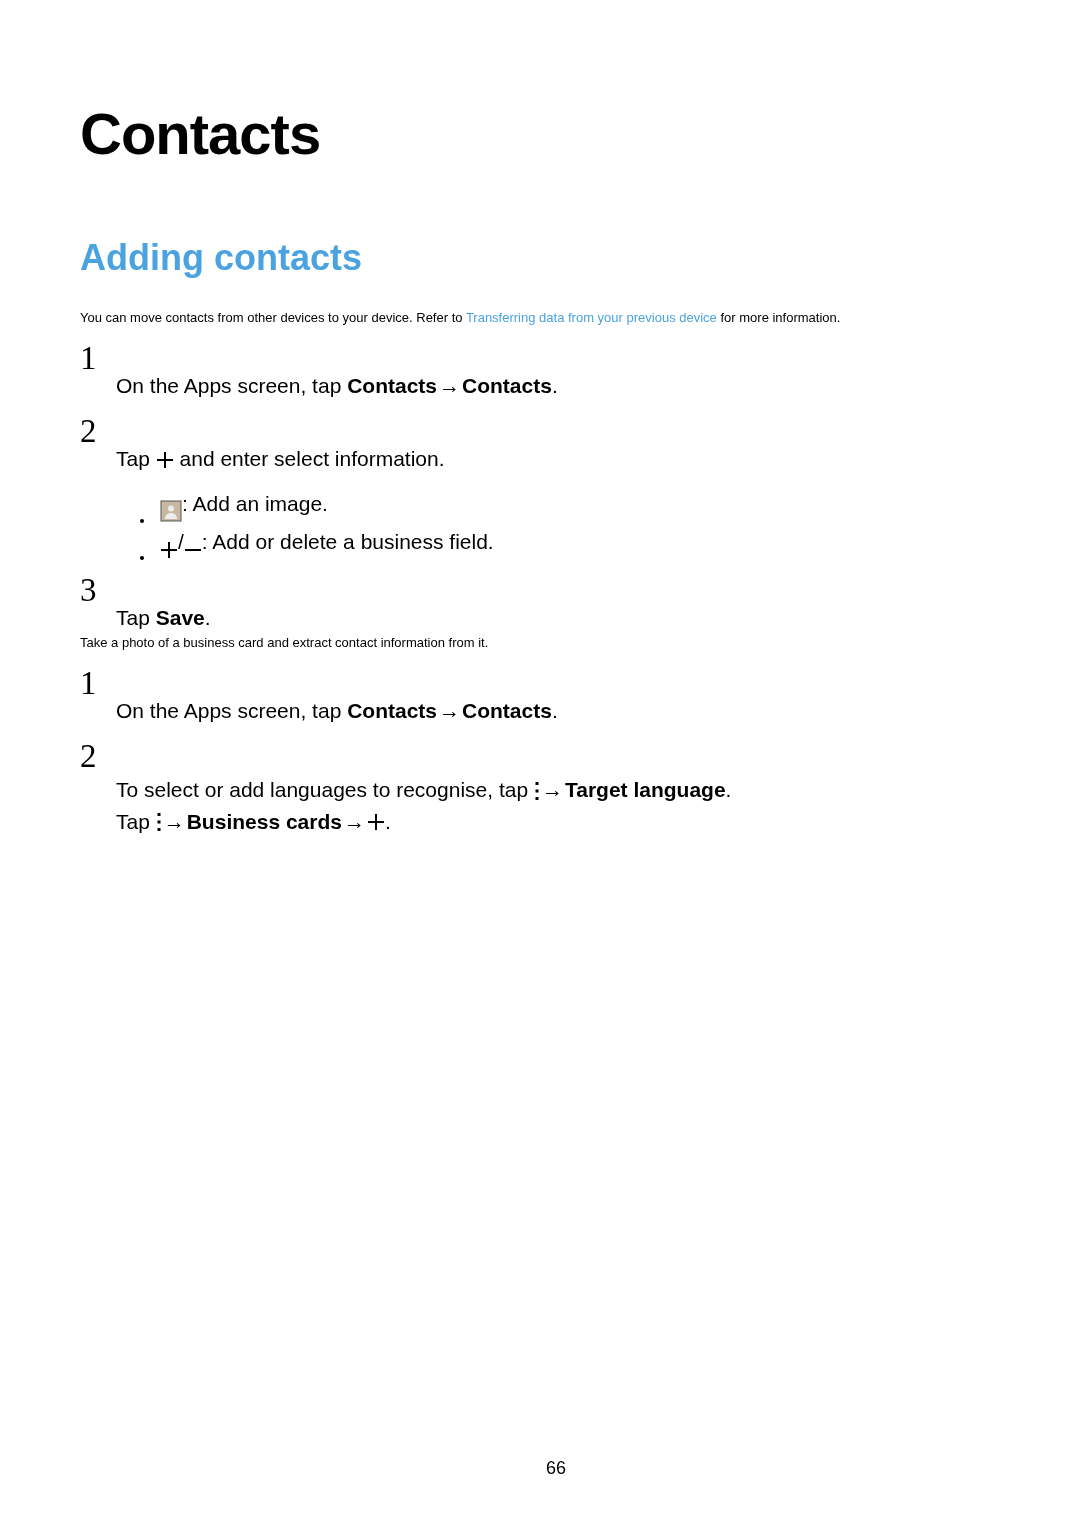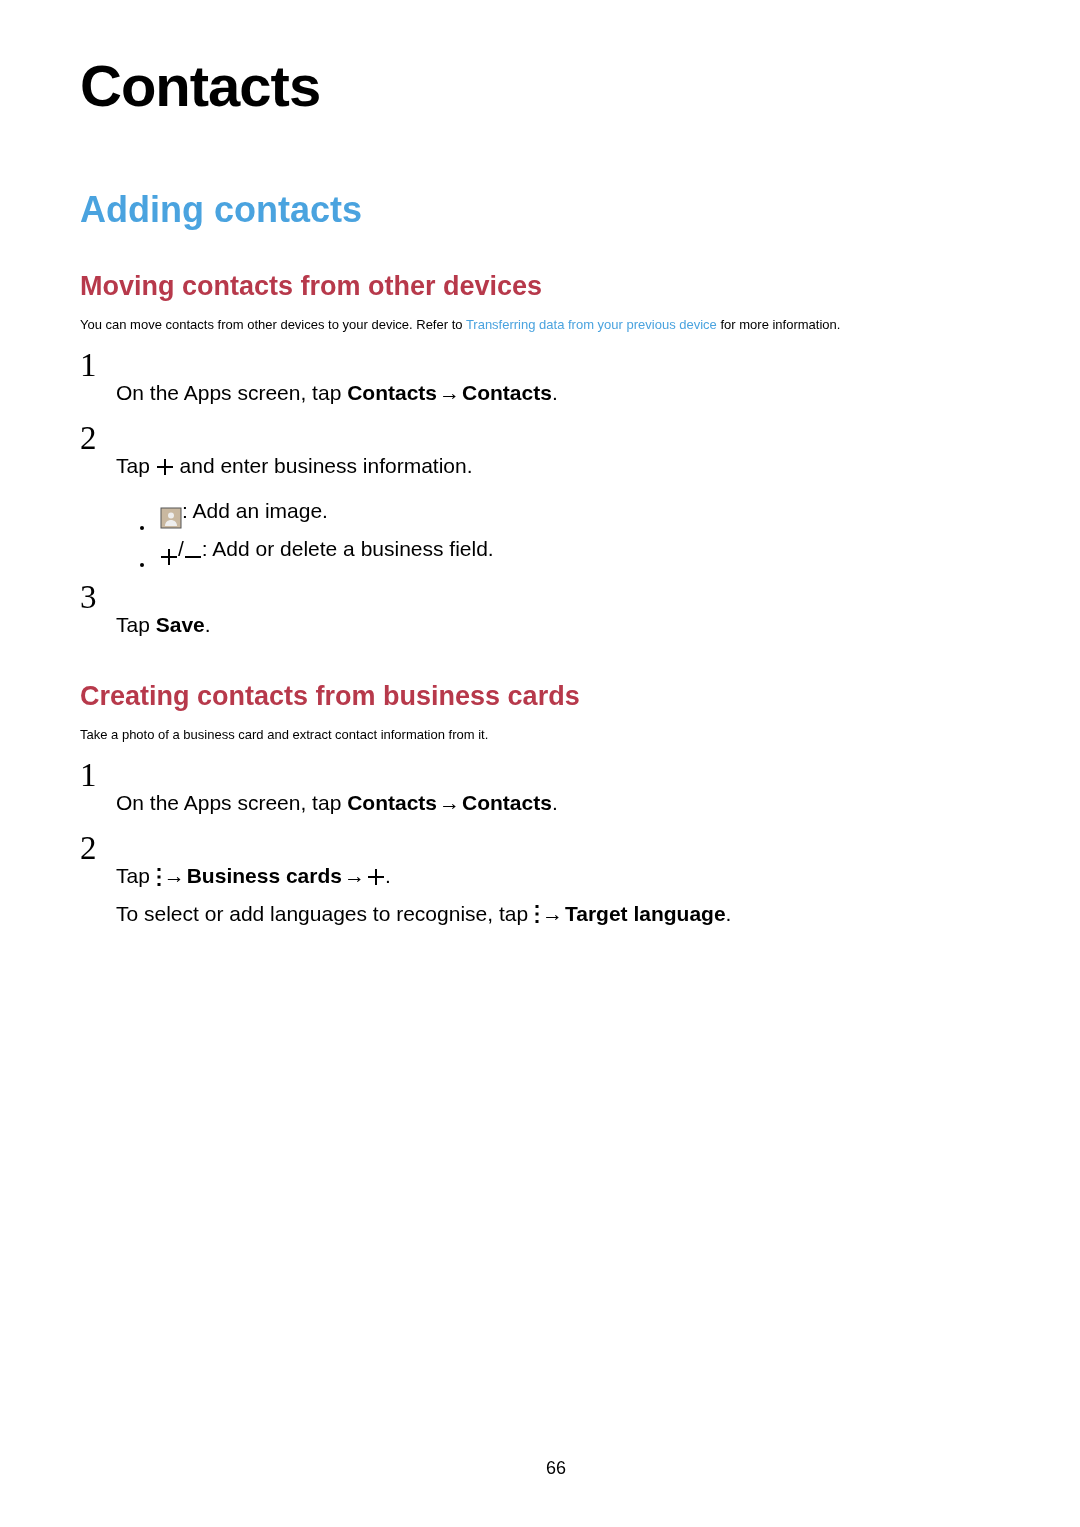--- a/index.html
+++ b/index.html
@@ -7,21 +7,21 @@
     padding: 0;
     background: #ffffff;
     font-family: Arial, Helvetica, sans-serif;
     color: #000000;
   }
   .page {
     width: 1080px;
     height: 1527px;
     position: relative;
     box-sizing: border-box;
-    padding: 52px 80px 0 80px;
+    padding: 100px 80px 0 80px;
   }
   h1.title {
     font-size: 58px;
     font-weight: 700;
     margin: 0 0 70px 0;
     letter-spacing: -1px;
   }
   h2.section {
     font-size: 36px;
     font-weight: 700;
@@ -110,41 +110,40 @@
 </style>
 </head>
 <body>
 
 <div class="page">
 
   <h1 class="title">Contacts</h1>
 
   <h2 class="section">Adding contacts</h2>
 
-  <h3 class="subsection">Moving contacts from other devices</h3>
   <p class="body">
     <span>You can move contacts from other devices to your device. Refer to </span><a class="link" href="#">Transferring data from your previous device</a><span> for more information.</span>
   </p>
 
 
   <div class="step">
     <div class="step-num">1</div>
     <div class="step-body">
       <span>On the Apps screen, tap </span><span class="bold">Contacts</span><span class="arrow"> → </span><span class="bold">Contacts</span><span>.</span>
     </div>
   </div>
 
   <div class="step">
     <div class="step-num">2</div>
     <div class="step-body">
       <span>Tap </span><span class="icon">
           <svg width="18" height="18" viewBox="0 0 18 18">
             <path d="M8 1h2v16H8zM1 8h16v2H1z" fill="#000"></path>
           </svg>
-        </span><span> and enter business information.</span>
+        </span><span> and enter select information.</span>
 
       <div class="bullets">
         <div class="bullet">
           <span class="bullet-dot"></span>
           <span class="icon">
             <svg width="22" height="22" viewBox="0 0 22 22">
               <rect x="1" y="1" width="20" height="20" fill="#c9b8a0" stroke="#555" stroke-width="1"></rect>
               <circle cx="11" cy="8.5" r="3" fill="#eee"></circle>
               <path d="M5 19c0-4 3-6 6-6s6 2 6 6z" fill="#eee"></path>
             </svg>
@@ -170,52 +169,51 @@
     </div>
   </div>
 
   <div class="step">
     <div class="step-num">3</div>
     <div class="step-body">
       <span>Tap </span><span class="bold">Save</span><span>.</span>
     </div>
   </div>
 
-  <h3 class="subsection">Creating contacts from business cards</h3>
   <p class="body">Take a photo of a business card and extract contact information from it.</p>
 
   <div class="step">
     <div class="step-num">1</div>
     <div class="step-body">
       <span>On the Apps screen, tap </span><span class="bold">Contacts</span><span class="arrow"> → </span><span class="bold">Contacts</span><span>.</span>
     </div>
   </div>
 
   <div class="step">
     <div class="step-num">2</div>
     <div class="step-body">
+      <div style="margin-top:6px;">
+        <span>To select or add languages to recognise, tap </span><span class="icon">
+            <svg width="6" height="20" viewBox="0 0 6 20">
+              <rect x="1.5" y="1" width="3" height="3" fill="#000"></rect>
+              <rect x="1.5" y="8.5" width="3" height="3" fill="#000"></rect>
+              <rect x="1.5" y="16" width="3" height="3" fill="#000"></rect>
+            </svg>
+          </span><span class="arrow"> → </span><span class="bold">Target language</span><span>.</span>
+      </div>
       <div>
         <span>Tap </span><span class="icon">
             <svg width="6" height="20" viewBox="0 0 6 20">
               <rect x="1.5" y="1" width="3" height="3" fill="#000"></rect>
               <rect x="1.5" y="8.5" width="3" height="3" fill="#000"></rect>
               <rect x="1.5" y="16" width="3" height="3" fill="#000"></rect>
             </svg>
           </span><span class="arrow"> → </span><span class="bold">Business cards</span><span class="arrow"> → </span><span class="icon">
             <svg width="18" height="18" viewBox="0 0 18 18">
               <path d="M8 1h2v16H8zM1 8h16v2H1z" fill="#000"></path>
             </svg>
           </span><span>.</span>
       </div>
-      <div style="margin-top:6px;">
-        <span>To select or add languages to recognise, tap </span><span class="icon">
-            <svg width="6" height="20" viewBox="0 0 6 20">
-              <rect x="1.5" y="1" width="3" height="3" fill="#000"></rect>
-              <rect x="1.5" y="8.5" width="3" height="3" fill="#000"></rect>
-              <rect x="1.5" y="16" width="3" height="3" fill="#000"></rect>
-            </svg>
-          </span><span class="arrow"> → </span><span class="bold">Target language</span><span>.</span>
-      </div>
     </div>
   </div>
 
   <div class="page-number">66</div>
 </div>
 
 </body></html>

